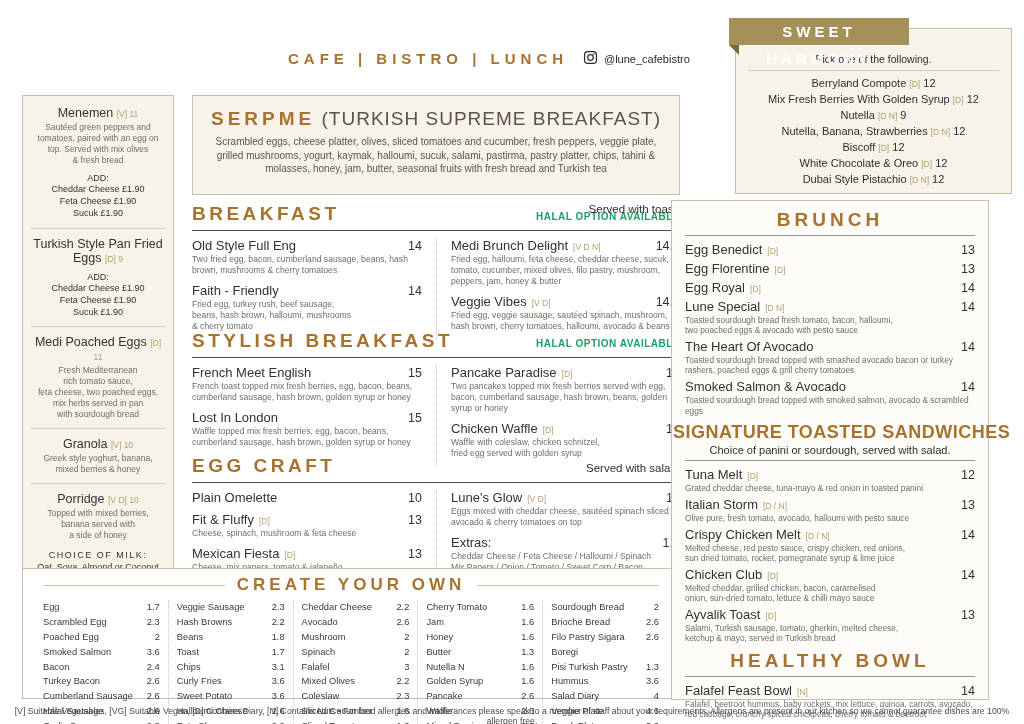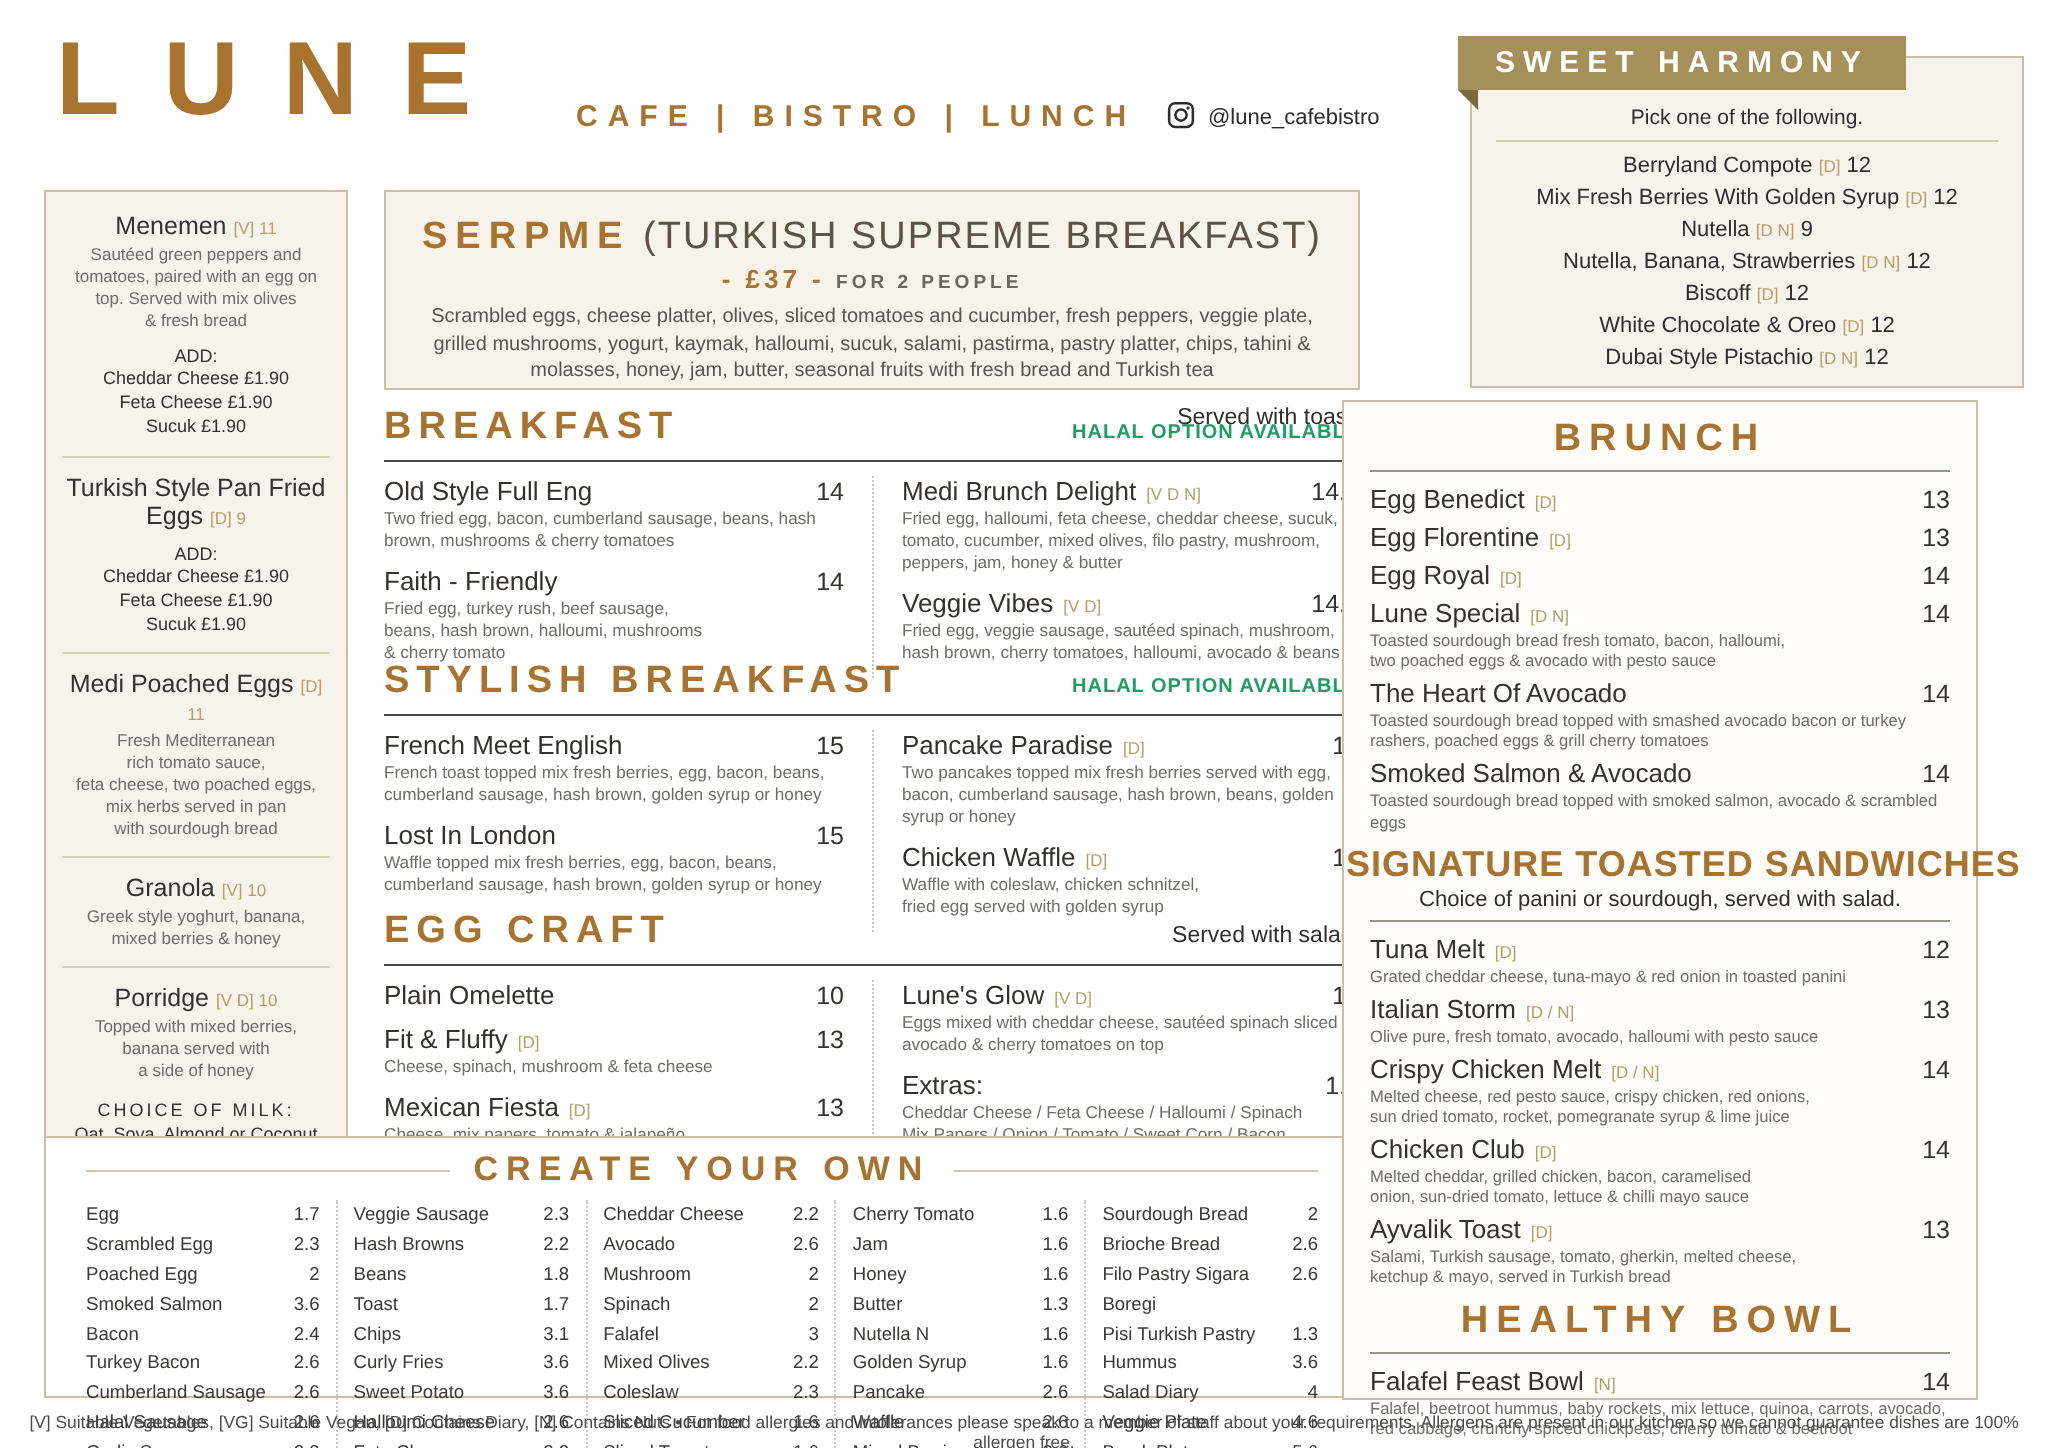--- a/index.html
+++ b/index.html
@@ -63,21 +63,21 @@
   
   .cyo{left:22px;top:568px;width:658px;height:131px;background:#fff;border:1px solid var(--cardborder);padding:6px 20px;}
   .cyo-title{display:flex;align-items:center;gap:12px;font-size:17px;font-weight:800;letter-spacing:4px;color:var(--brown);}
   .cyo-title::before,.cyo-title::after{content:"";flex:1;height:1px;background:#cfc5aa;}
   .cyo-grid{display:grid;grid-template-columns:repeat(5,1fr);column-gap:8px;margin-top:5px;}
   .cyo-col + .cyo-col{border-left:1px dotted #c8c8c8;padding-left:8px;}
   .cyo-row{display:flex;justify-content:space-between;font-size:9.3px;line-height:1.6;color:#3a3937;gap:4px;}
 
   
   .sweet{left:735px;top:28px;width:277px;height:166px;text-align:center;padding-top:24px;}
-  .ribbon{position:absolute;top:-11px;left:-7px;width:224px;height:27px;background:#a6905a;color:#fff;
+  .ribbon{position:absolute;top:-11px;left:-7px;width:180px;height:27px;background:#a6905a;color:#fff;
           font-size:15px;font-weight:800;letter-spacing:4px;line-height:27px;text-align:center;}
   .ribbon::before{content:"";position:absolute;left:0;top:100%;border:5px solid transparent;
           border-top-color:#7c6a3f;border-right-color:#7c6a3f;}
   .sweet-sub{font-size:10.5px;color:#2f2e2c;}
   .sweet-options{font-size:13px;font-weight:700;color:#2f2e2c;margin-top:2px;}
   .sweet-rule{height:1px;background:#d5ccb8;margin:5px 12px;}
   .sweet-line{font-size:11px;color:#2f2e2c;line-height:1.45;}
   .sweet-line .tag{font-size:8.5px;color:var(--tan);}
 
   
@@ -91,21 +91,20 @@
   .rightcard .mi-desc{font-size:8.3px;line-height:1.22;}
 
   
   .footer{top:706px;left:0;width:1024px;text-align:center;font-size:8.7px;color:#4a4a4a;}
 </style>
 </head>
 <body>
 
 <div id="page">
 
-  <div class="abs logo">LUNE</div>
   <div class="abs tagline">CAFE | BISTRO | LUNCH</div>
   <div class="abs insta">
     <span>
       <svg width="15" height="15" viewBox="0 0 24 24" fill="none" stroke="#2b2b2b" stroke-width="2">
         <rect x="2.5" y="2.5" width="19" height="19" rx="5"></rect>
         <circle cx="12" cy="12" r="4.5"></circle>
         <circle cx="17.6" cy="6.4" r="1.3" fill="#2b2b2b" stroke="none"></circle>
       </svg>
     </span>
     <span>@lune_cafebistro</span>
@@ -172,21 +171,20 @@
 banana served with
 a side of honey</div>
 
         <div class="side-milk-label">CHOICE OF MILK:</div>
         <div class="side-milk">Oat, Soya, Almond or Coconut</div>
       </div>
     </div>
 
   <div class="abs card serpme">
     <div class="serpme-title"><span class="brand">SERPME</span><span> (TURKISH SUPREME BREAKFAST)</span></div>
-    <div class="serpme-price"><span>- £37 -</span> <span class="people">FOR 2 PEOPLE</span></div>
     <div class="serpme-desc">Scrambled eggs, cheese platter, olives, sliced tomatoes and cucumber, fresh peppers, veggie plate, grilled mushrooms, yogurt, kaymak, halloumi, sucuk, salami, pastirma, pastry platter, chips, tahini &amp; molasses, honey, jam, butter, seasonal fruits with fresh bread and Turkish tea</div>
   </div>
 
   <div class="abs section" style="top:203px;">
     <div class="sec-head">
       <span class="sec-title">BREAKFAST</span>
       <span class="sec-note-center">Served with toast.</span>
       <span class="sec-halal">HALAL OPTION AVAILABLE</span>
     </div>
     <div class="sec-rule"></div>

